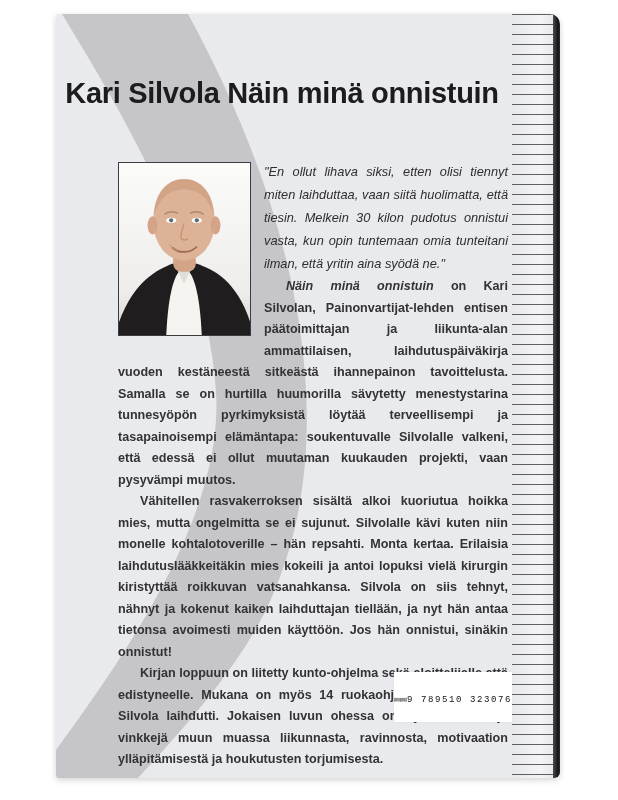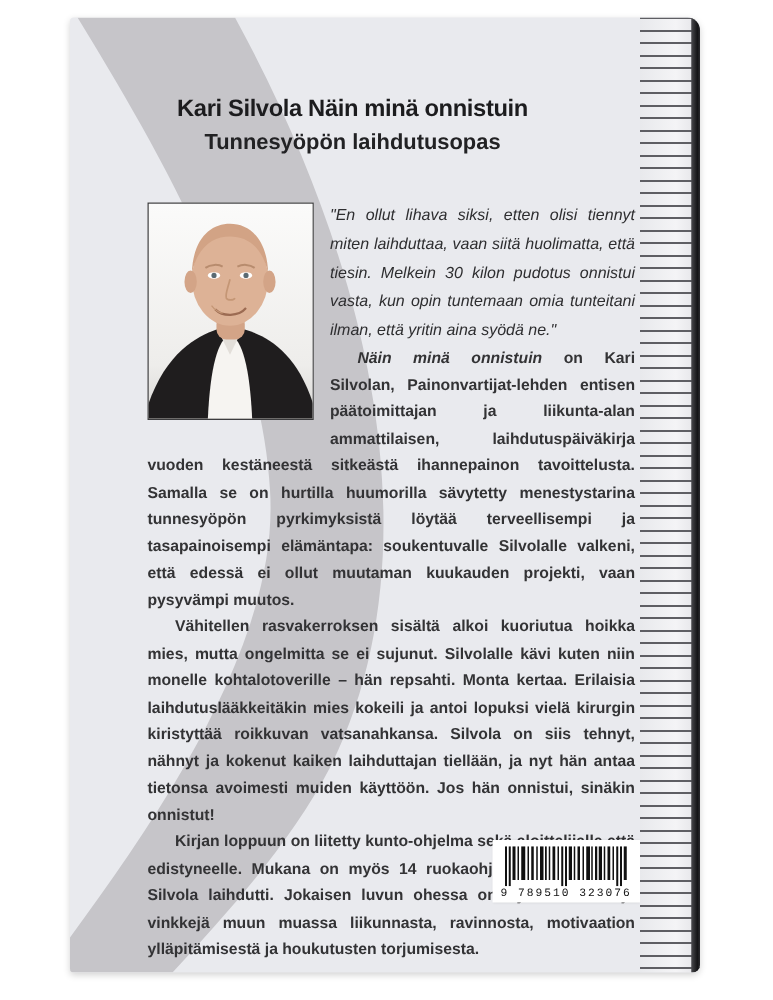--- a/index.html
+++ b/index.html
@@ -26,21 +26,21 @@
       linear-gradient(to right,#e8e9ec,#f4f4f6 60%,#e2e2e6);
   }
   .spine-edge{
     position:absolute;right:0;top:0;width:7px;height:764px;z-index:4;
     background:linear-gradient(to right,#4a4a4e,#141416 70%,#2a2a2e);
     border-radius:0 10px 6px 0;
   }
   
   .title-block{position:absolute;top:64px;left:0;width:452px;text-align:center;z-index:2;}
   .title{
-    font-size:19px;font-weight:bold;color:#1c1c1e;letter-spacing:-0.3px;
+    font-size:29px;font-weight:bold;color:#1c1c1e;letter-spacing:-0.3px;
     margin:0;line-height:1.1;
   }
   .subtitle{
     font-size:17.5px;font-weight:bold;color:#222224;margin:5px 0 0 0;line-height:1.1;
   }
   
   .content{
     position:absolute;top:146px;left:62px;width:390px;z-index:2;
     font-size:12.6px;line-height:21.5px;color:#333335;
     text-align:justify;
@@ -55,21 +55,21 @@
   }
   .para{margin:0;text-indent:22px;font-weight:bold;}
   .para em{font-style:italic;}
   
   .footer-line{
     position:absolute;left:60px;top:694px;z-index:2;
     font-size:7.6px;color:#3f3f42;letter-spacing:0.2px;white-space:nowrap;
   }
   .barcode-box{
     position:absolute;left:338px;top:658px;width:118px;height:50px;z-index:2;
-    background:#ffffff;display:flex;flex-direction:column;align-items:center;
+    background:#ffffff;display:flex;align-items:center;
     justify-content:flex-start;padding-top:5px;box-sizing:border-box;
     box-shadow:0 0 2px rgba(0,0,0,0.08);
   }
   .barcode-box svg{display:block;}
   .barcode-digits{
     font-family:"Liberation Mono","DejaVu Sans Mono",monospace;
     font-size:9px;color:#111;letter-spacing:1.6px;margin-top:1px;white-space:nowrap;
   }
 </style>
 </head>
@@ -78,21 +78,20 @@
 <div class="book">
 
   <div class="cover-face">
 
     <svg class="swoosh" width="456" height="764" viewBox="0 0 456 764" aria-hidden="true">
       <path d="M6,0 L132,0 C252,220 288,440 208,600 C178,658 130,712 82,764 L0,764 L0,736 C70,640 168,500 160,378 C152,240 62,92 6,0 Z" fill="#c6c5c9"></path>
     </svg>
 
     <div class="title-block">
       <h1 class="title">Kari Silvola Näin minä onnistuin</h1>
-      <h2 class="subtitle">Tunnesyöpön laihdutusopas</h2>
     </div>
 
     <div class="content">
 
       <div class="photo">
         <svg viewBox="0 0 133 171" preserveAspectRatio="none" aria-hidden="true">
           <defs>
             <linearGradient id="pbg" x1="0" y1="0" x2="0" y2="1">
               <stop offset="0" stop-color="#fbfbfa"></stop>
               <stop offset="0.75" stop-color="#eeedeb"></stop>

